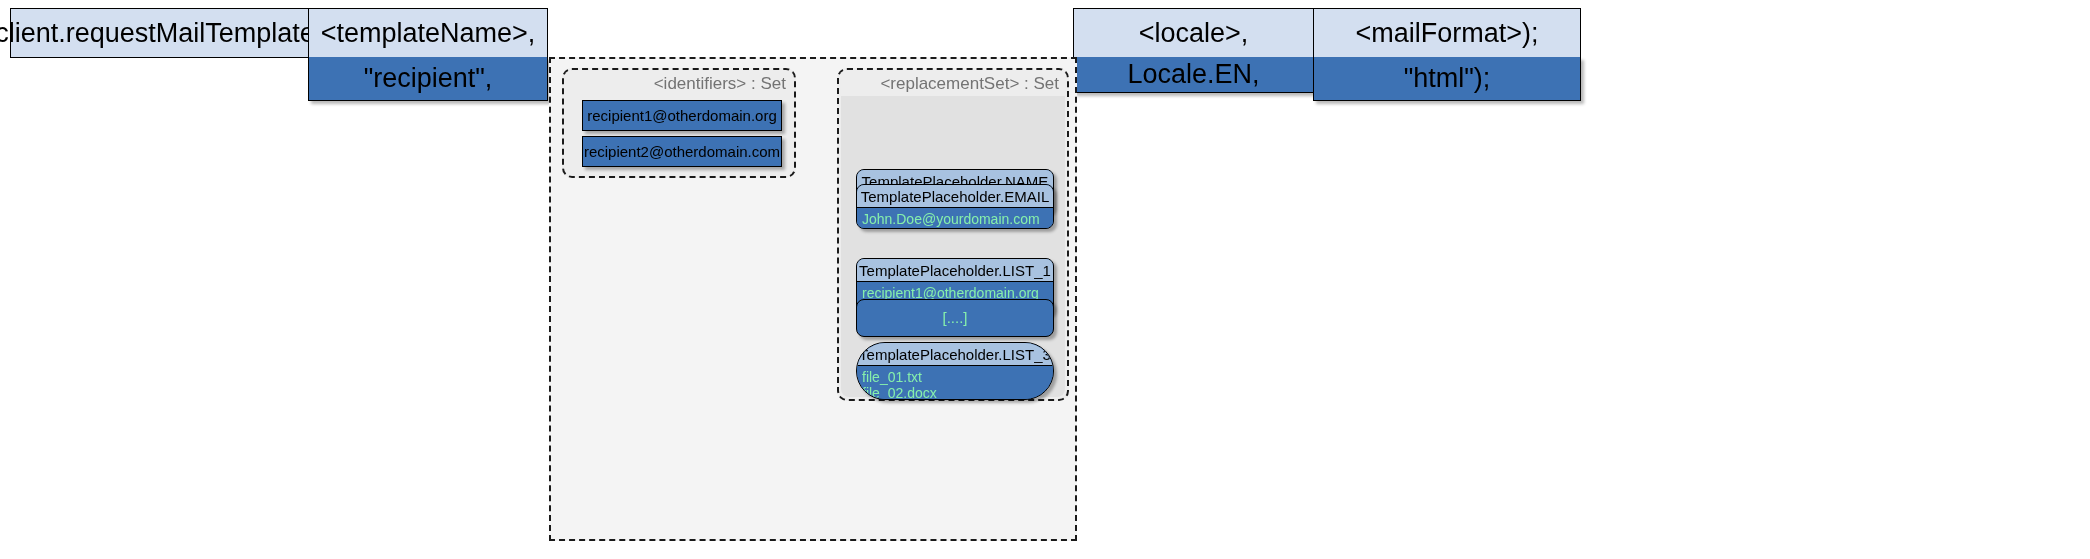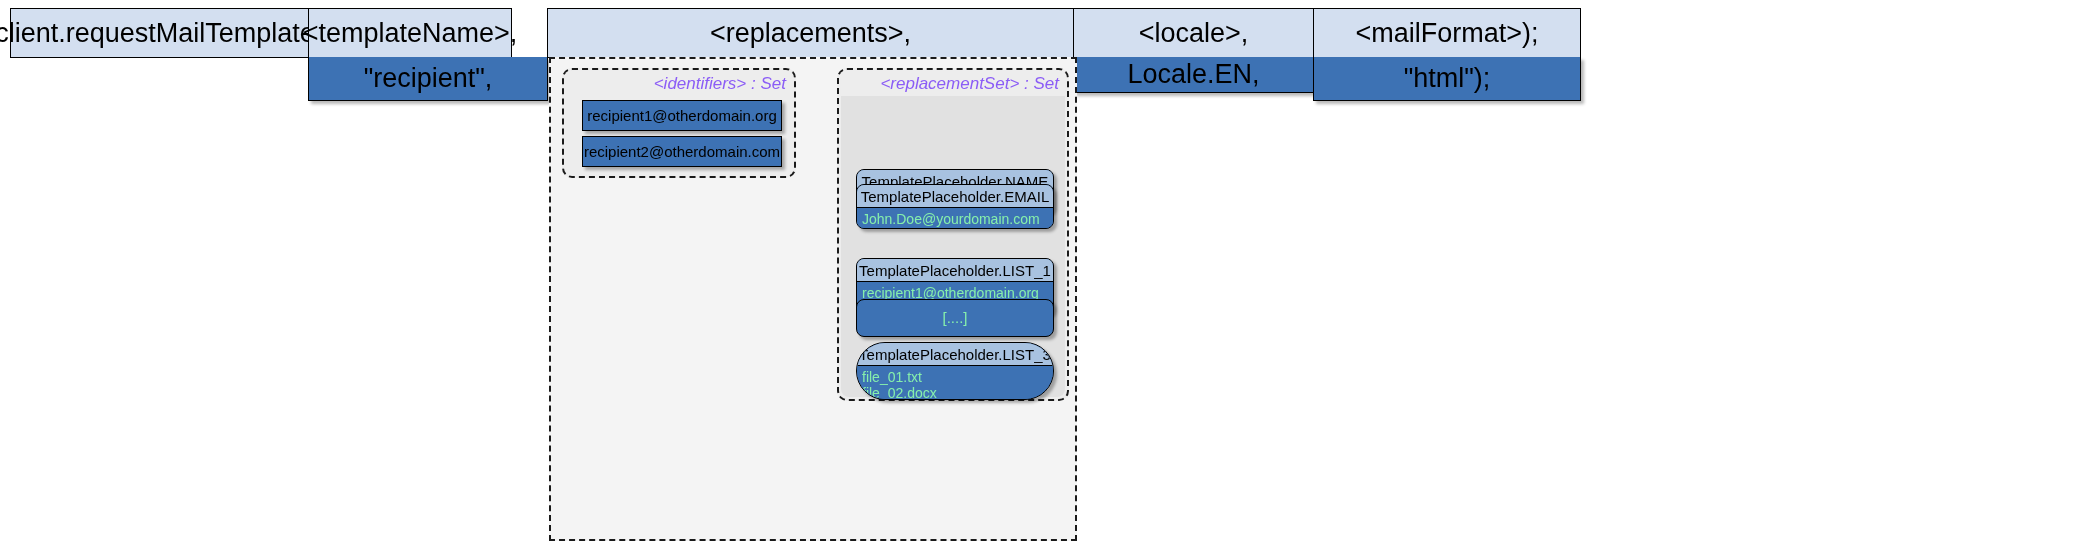--- a/index.html
+++ b/index.html
@@ -61,23 +61,22 @@
     box-sizing: border-box;
     border: 2px dashed #1a1a1a;
     border-radius: 10px;
     background: #ededed;
   }
   .set-label {
     position: absolute;
     top: 4px;
     right: 8px;
     font-size: 17px;
-    color: #8b5cf6;
-    white-space: nowrap;
-    font-style: italic;
+    color: #737373;
+    white-space: nowrap;
   }
   .set-body {
     position: absolute;
     left: 0;
     right: 0;
     background: #e1e1e1;
   }
 
   
   .entry-box {
@@ -139,27 +138,24 @@
 </style>
 </head>
 <body>
 
 <div id="canvas">
 
   <div class="sig-cell" style="left:10px; top:8px; width:299px; height:50px;">
     <span>client.requestMailTemplate(</span>
   </div>
 
-  <div class="sig-cell" style="left:308px; top:8px; width:204px; height:50px;">
+  <div class="sig-cell" style="left:308px; top:8px; width:240px; height:50px;">
     <span>&lt;templateName&gt;,</span>
   </div>
 
-  <div class="sig-cell" style="left:547px; top:8px; width:527px; height:50px;">
-    <span>&lt;replacements&gt;,</span>
-  </div>
 
   <div class="sig-cell" style="left:1073px; top:8px; width:241px; height:50px;">
     <span>&lt;locale&gt;,</span>
   </div>
 
   <div class="sig-cell" style="left:1313px; top:8px; width:268px; height:50px;">
     <span>&lt;mailFormat&gt;);</span>
   </div>
 
   <div class="sig-row2" style="left:308px; top:57px; width:240px; height:44px;">

